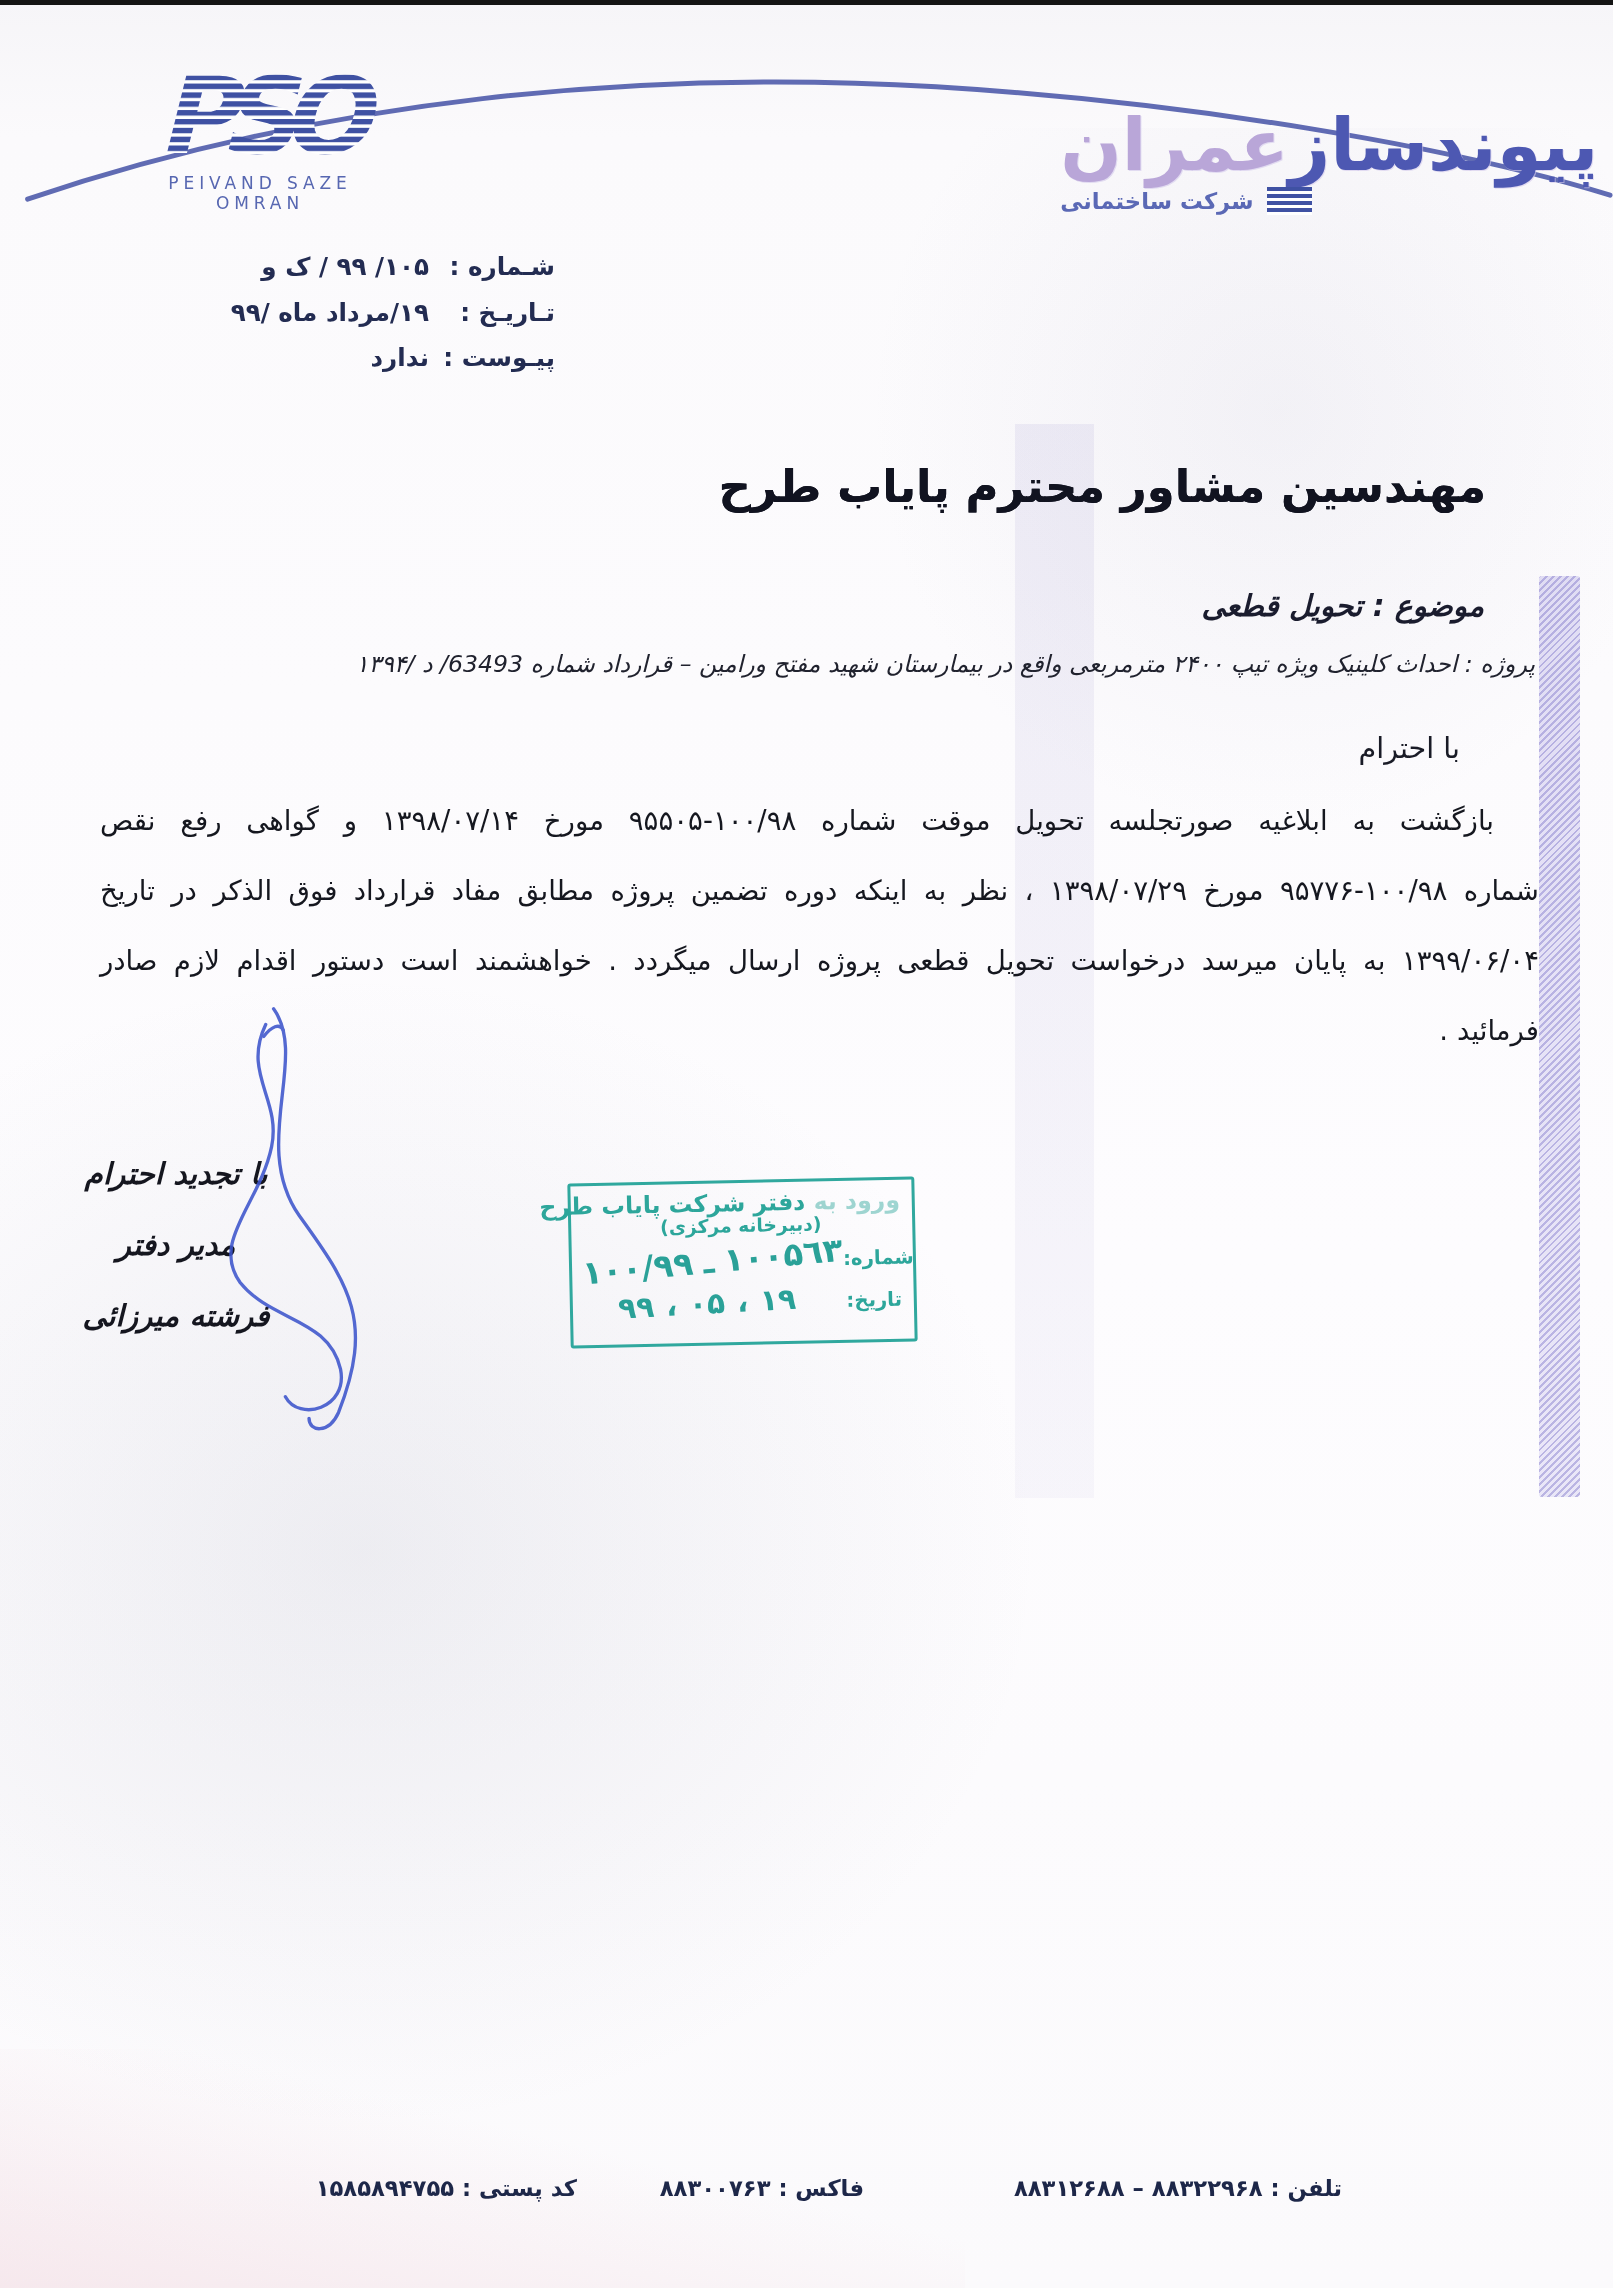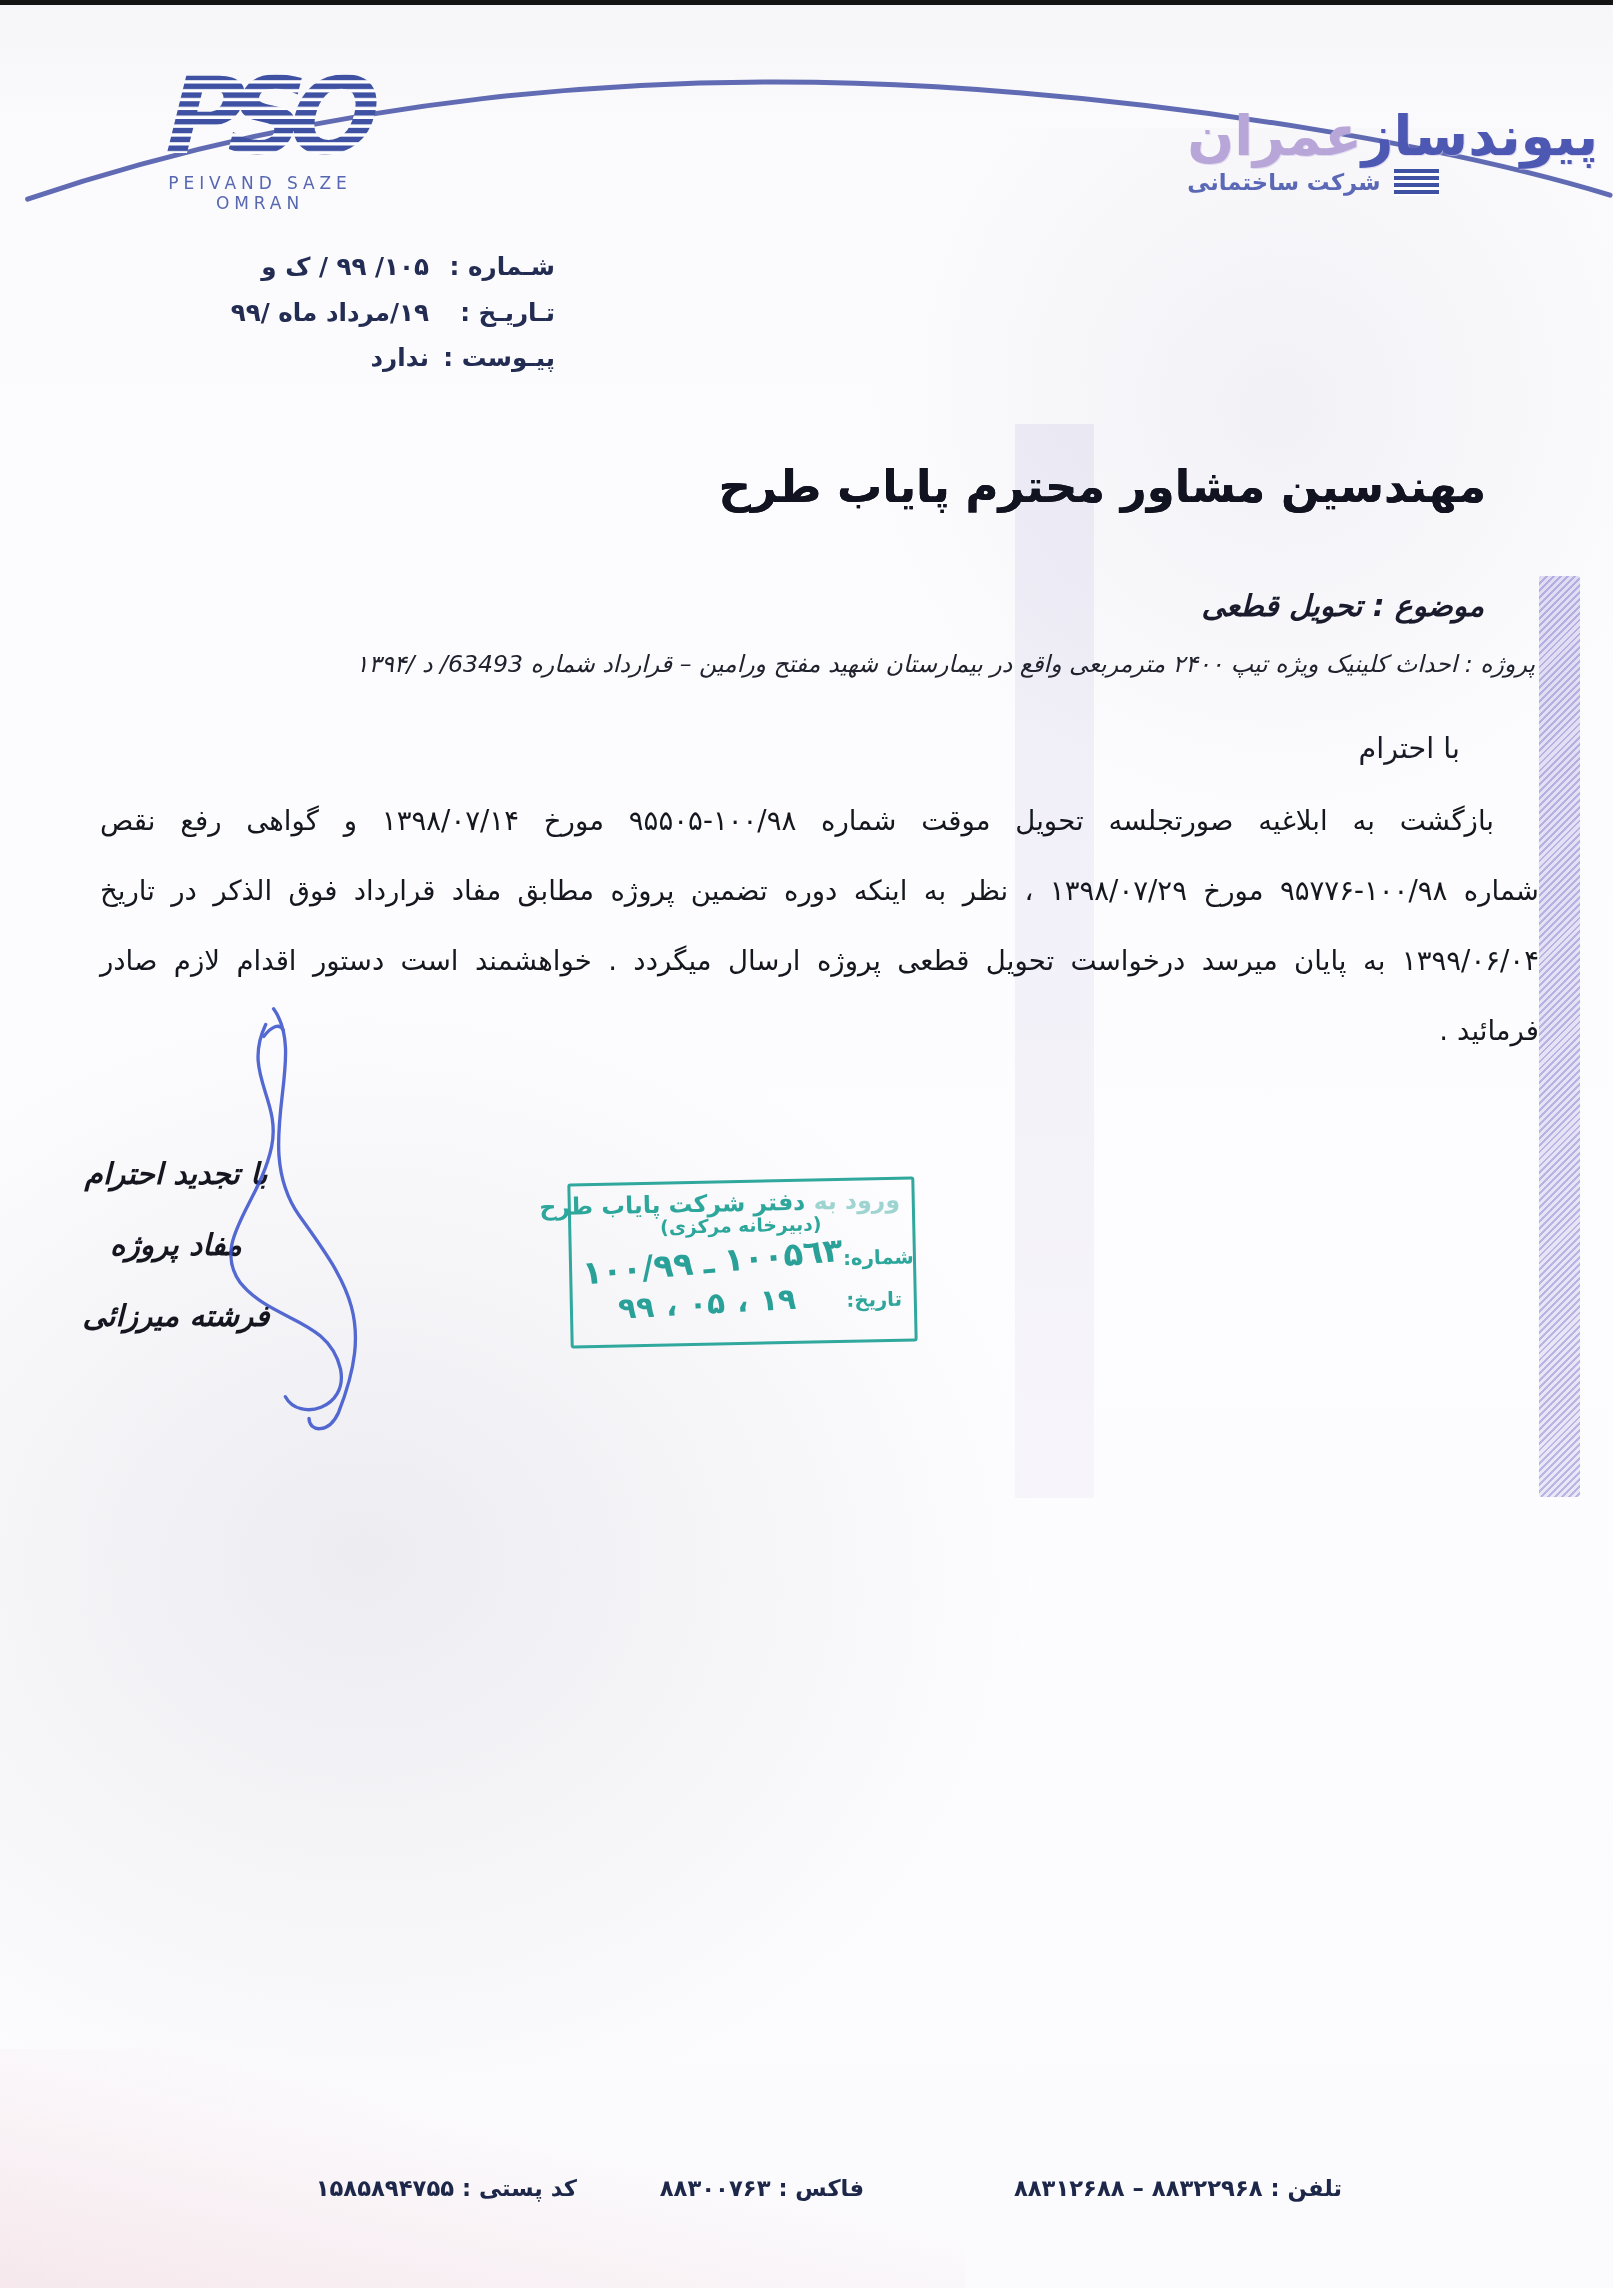--- a/index.html
+++ b/index.html
@@ -24,21 +24,21 @@
     background:radial-gradient(ellipse at 55% 40%,rgba(178,176,200,.13),transparent 70%);}
   .shadow-mid{position:absolute;left:0;top:946px;width:1133px;height:1261px;z-index:0;
     background:radial-gradient(ellipse at 32% 48%,rgba(148,152,172,.15),transparent 62%);}
   .tint-bottomleft{position:absolute;left:0;top:2049px;width:965px;height:239px;z-index:0;
     background:linear-gradient(to top right,rgba(233,186,198,.28),transparent 60%);}
   
   .logo-wrap{position:absolute;left:126px;top:57px;width:296px;z-index:3;}
   .logo-sub{margin-top:-5.9px;color:#5767b1;font-size:17px;letter-spacing:4.9px;font-weight:500;text-align:center;width:268px;}
   .swoosh{position:absolute;left:0;top:0;width:1614px;height:414px;z-index:2;pointer-events:none;}
   .brand{position:absolute;right:15.8px;top:106px;z-index:3;text-align:left;}
-  .brand-fa{font-size:55px;font-weight:bold;white-space:nowrap;line-height:1.1;
+  .brand-fa{font-size:72px;font-weight:bold;white-space:nowrap;line-height:1.1;
     text-shadow:1px 1px 0 rgba(210,200,235,.6);}
   .brand-fa .b1{color:#4d58b2;}
   .brand-fa .b2{color:#b9a6d8;}
   .brand-sub-row{display:flex;align-items:center;gap:13.8px;justify-content:flex-end;margin-top:2px;direction:rtl;}
   .brand-square{width:45px;height:27.6px;flex:0 0 auto;
     background:repeating-linear-gradient(180deg,#3f51a3 0 3.9px,#fff 3.9px 6.9px);}
   .brand-sub{color:#5a68b5;font-size:22.7px;font-weight:bold;letter-spacing:1px;}
   
   .meta{position:absolute;left:189px;top:252px;width:366px;z-index:3;color:#232c52;}
   .meta-row{display:flex;gap:9.9px;margin-bottom:16.7px;align-items:baseline;}
@@ -148,21 +148,21 @@
 
   <div class="body-text" dir="rtl">
     <div class="body-line first">بازگشت به ابلاغیه صورتجلسه تحویل موقت شماره ۱۰۰/۹۸-۹۵۵۰۵ مورخ ۱۳۹۸/۰۷/۱۴ و گواهی رفع نقص</div>
     <div class="body-line">شماره ۱۰۰/۹۸-۹۵۷۷۶ مورخ ۱۳۹۸/۰۷/۲۹ ، نظر به اینکه دوره تضمین پروژه مطابق مفاد قرارداد فوق الذکر در تاریخ</div>
     <div class="body-line">۱۳۹۹/۰۶/۰۴ به پایان میرسد درخواست تحویل قطعی پروژه ارسال میگردد . خواهشمند است دستور اقدام لازم صادر</div>
     <div class="body-line last">فرمائید .</div>
   </div>
 
   <div class="sig-block" dir="rtl">
     <div class="sig-line">با تجدید احترام</div>
-    <div class="sig-line">مفاد پروژه</div>
+    <div class="sig-line">مدیر دفتر</div>
     <div class="sig-line">فرشته میرزائی</div>
   </div>
   <svg class="sig-svg" viewBox="0 0 330 450">
     <g fill="none" stroke="#3d55cc" stroke-width="3.4" stroke-linecap="round" opacity="0.88">
       <path d="M 152 28 C 128 78, 168 104, 158 152 C 146 210, 96 248, 126 290 C 158 330, 216 326, 228 378 C 236 418, 186 432, 172 406"></path>
       <path d="M 160 12 C 196 62, 136 150, 186 222 C 238 294, 262 330, 226 422 C 216 444, 196 442, 196 428"></path>
       <path d="M 150 40 C 158 30, 166 26, 170 34"></path>
     </g>
   </svg>
 

